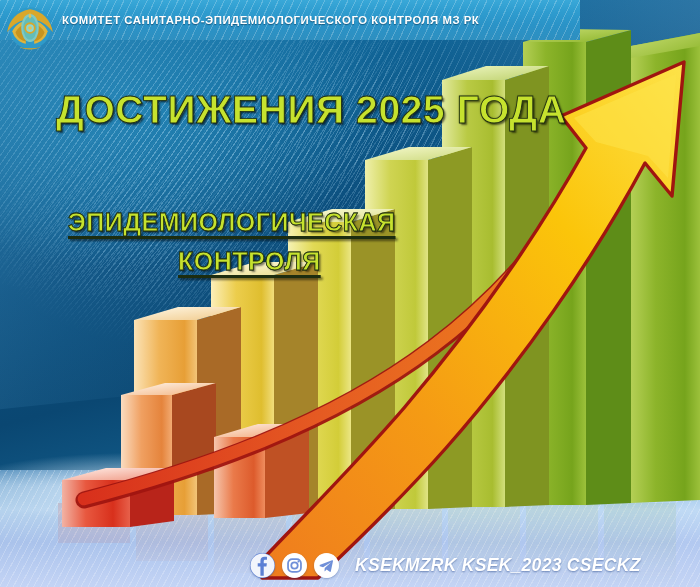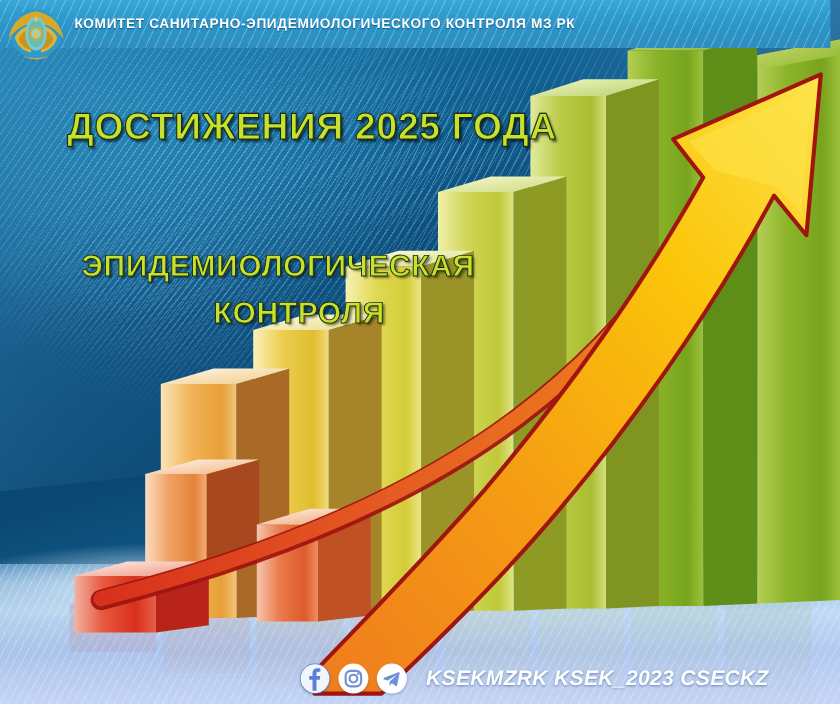--- a/index.html
+++ b/index.html
@@ -71,21 +71,21 @@
       rgba(255,255,255,0) 1px, rgba(255,255,255,0) 6px);
     opacity:.55;
   }
   .vignette-r{
     position:absolute;right:0;top:0;width:46%;height:100%;
     background:linear-gradient(255deg, rgba(150,200,240,.22) 0%, rgba(0,0,0,0) 58%);
   }
 
   
   .headerbar{
-    position:absolute;left:0;top:0;width:692px;height:40px;
+    position:absolute;left:0;top:0;width:580px;height:40px;
     background:linear-gradient(180deg,#39a8d8 0%, #2e9ccf 30%, #2a93c7 62%, #2e8fc0 100%);
     display:flex;align-items:center;
   }
   .headerbar .hb-hatch{
     position:absolute;inset:0;
     background:repeating-linear-gradient(115deg,
       rgba(255,255,255,.22) 0px, rgba(255,255,255,.22) 1px,
       rgba(255,255,255,0) 1px, rgba(255,255,255,0) 7px);
   }
   .emblem{
@@ -97,30 +97,30 @@
     white-space:nowrap;
     text-shadow:0 1px 1px rgba(0,40,70,.55);
   }
 
   
   .chart{position:absolute;inset:0;}
 
   
   .title-main{
     position:absolute;left:56px;top:88px;z-index:6;
-    font-size:31px;font-weight:700;letter-spacing:.6px;
+    font-size:39px;font-weight:700;letter-spacing:.6px;
     color:#c6e22e;white-space:nowrap;
     -webkit-text-stroke:.9px #1d2d10;
     text-shadow:2px 2px 2px rgba(0,0,0,.55), 0 0 2px rgba(0,0,0,.5);
   }
   .subtitle{
     position:absolute;z-index:6;
     font-size:25px;font-weight:700;letter-spacing:.5px;
     color:#c6e22e;white-space:nowrap;
-    text-decoration-thickness:2.5px;text-underline-offset:5px;
+    text-decoration:underline;text-decoration-thickness:2.5px;text-underline-offset:5px;
     -webkit-text-stroke:.8px #1d2d10;
     text-shadow:2px 2px 2px rgba(0,0,0,.5);
   }
   .subtitle.l1{left:68px;top:208px;}
   .subtitle.l2{left:178px;top:247px;}
 
   
   .footer{
     position:absolute;left:250px;top:553px;z-index:8;
     display:flex;align-items:center;gap:7px;

